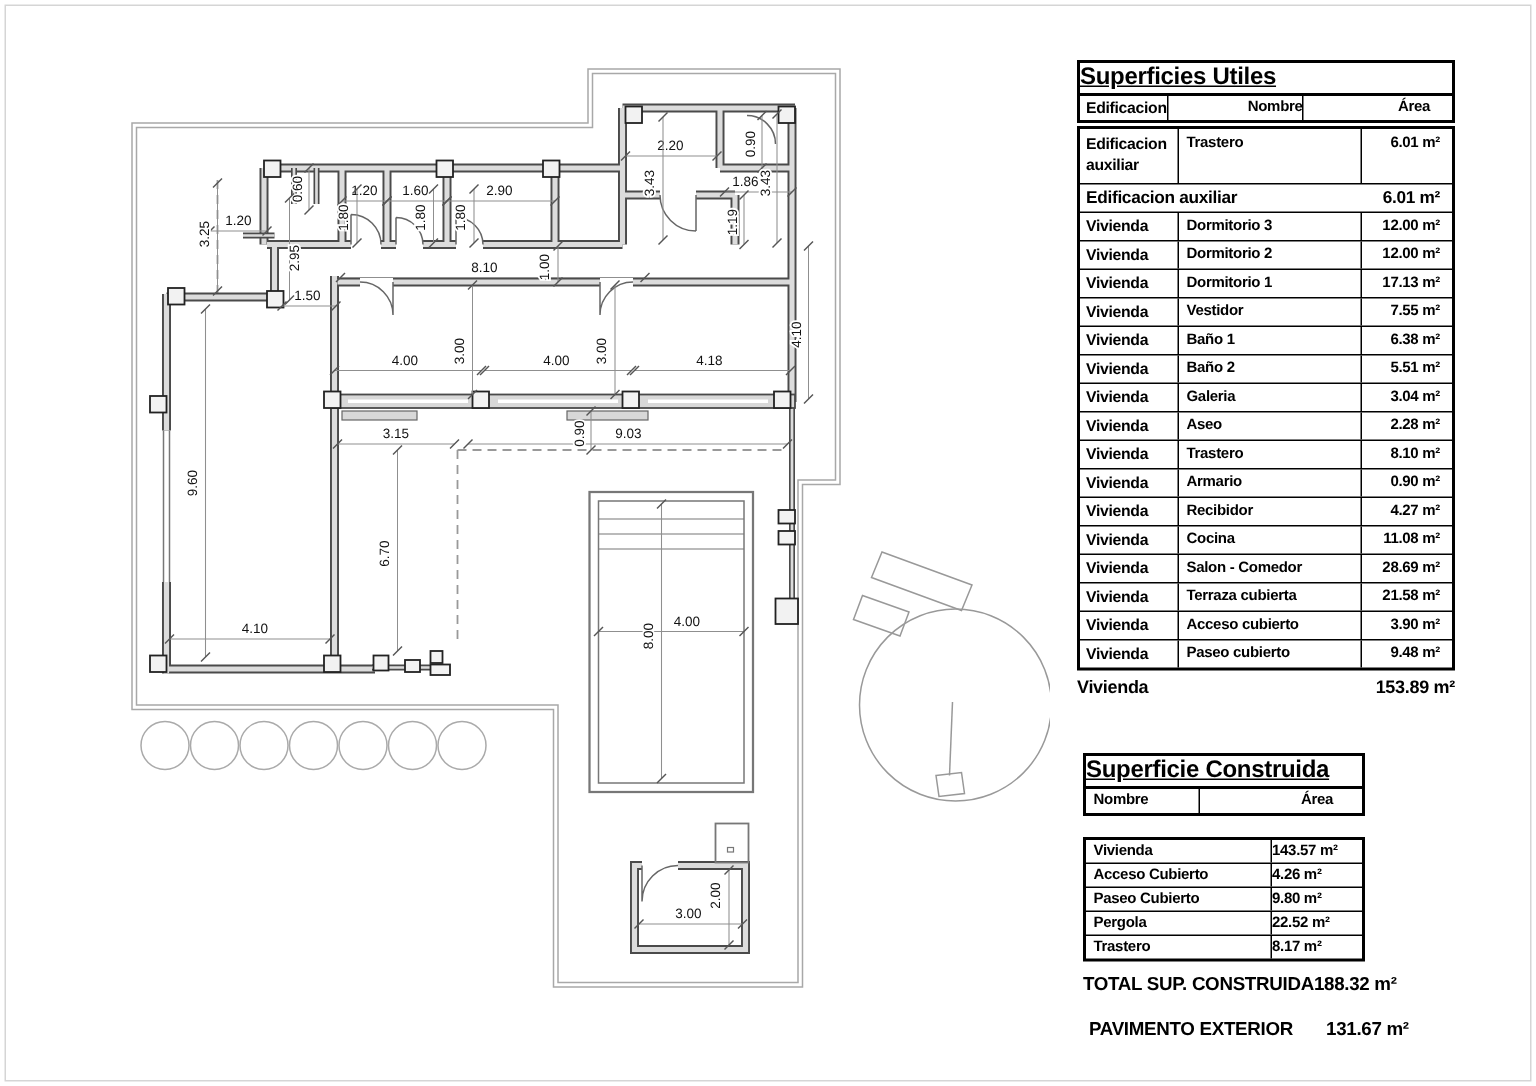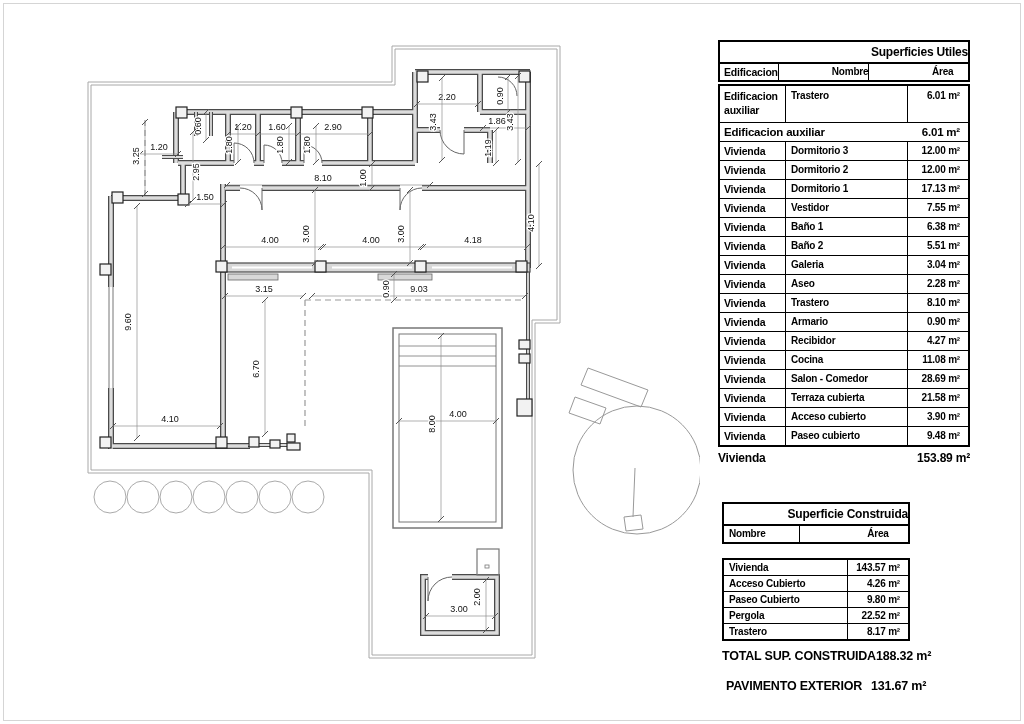--- a/index.html
+++ b/index.html
@@ -12,43 +12,43 @@
   .dimline{stroke:#8f8f8f;stroke-width:.7;}
   .tick{stroke:#555;stroke-width:1;}
   .dimtext{font:9px "Liberation Sans",sans-serif;fill:#111;text-anchor:middle;
            paint-order:stroke;stroke:#fff;stroke-width:2.5px;}
 
   
   .tbl{position:absolute;color:#000;font-weight:bold;letter-spacing:-.2px;}
   #t1{left:718px;top:40px;width:252px;}
   #t2{left:722px;top:502px;width:188px;}
   .t-head{border:2px solid #000;}
-  .t-title{text-align:right;font-size:12px;height:20px;line-height:20px;border-bottom:2px solid #000;}
+  .t-title{text-align:left;font-size:16px;height:20px;line-height:20px;border-bottom:2px solid #000;text-decoration:underline;}
   .t-cols{display:flex;font-size:10px;height:16px;line-height:16px;gap:48px;}
   .t-data{border:2px solid #000;margin-top:2px;}
   .tr{display:flex;border-bottom:1.5px solid #000;height:18px;line-height:18px;font-size:10px;}
   .tr:last-child{border-bottom:none;}
   .c1{width:66px;padding-left:4px;border-right:1.5px solid #000;font-size:10.5px;box-sizing:border-box;}
   .c2{flex:1;padding-left:5px;border-right:1.5px solid #000;box-sizing:border-box;}
   .c3{width:60px;text-align:right;padding-right:8px;box-sizing:border-box;}
   .tr.tall{height:36px;line-height:15px;}
   .tr.tall .c1{padding-top:3px;line-height:14px;}
   .tr.tall .c2,.tr.tall .c3{line-height:20px;}
   .tr.sub{font-size:11.5px;}
   .tr.sub .lab{flex:1;padding-left:4px;}
   .sumline{display:flex;justify-content:space-between;font-size:12px;margin-top:4px;white-space:nowrap;}
   .sumline.big{font-size:12.5px;}
   
   #t2 .n{flex:1;padding-left:5px;border-right:1.5px solid #000;box-sizing:border-box;}
-  #t2 .a{width:60px;text-align:right;padding-right:8px;box-sizing:border-box;}
+  #t2 .a{width:60px;text-align:left;padding-right:8px;box-sizing:border-box;}
   #t2 .tr{height:15px;line-height:15px;font-size:10px;border-bottom:1.2px solid #000;}
   #t2 .tr:last-child{border-bottom:none;}
   #t2 .t-data{margin-top:14px;}
   #t2 .total{display:flex;gap:0;font-size:12.5px;margin-top:8px;white-space:nowrap;width:max-content;}
-  #t2 .pav{display:flex;gap:9px;font-size:12.5px;margin-top:16px;margin-left:4px;white-space:nowrap;width:max-content;}
+  #t2 .pav{display:flex;gap:22px;font-size:12.5px;margin-top:16px;margin-left:4px;white-space:nowrap;width:max-content;}
 </style>
 </head>
 <body>
 
 <div id="sheet">
   <div id="frame"></div>
 
   <svg id="plan" width="700" height="724" viewBox="0 0 700 724">
     <defs>
       <path id="walls" d="

